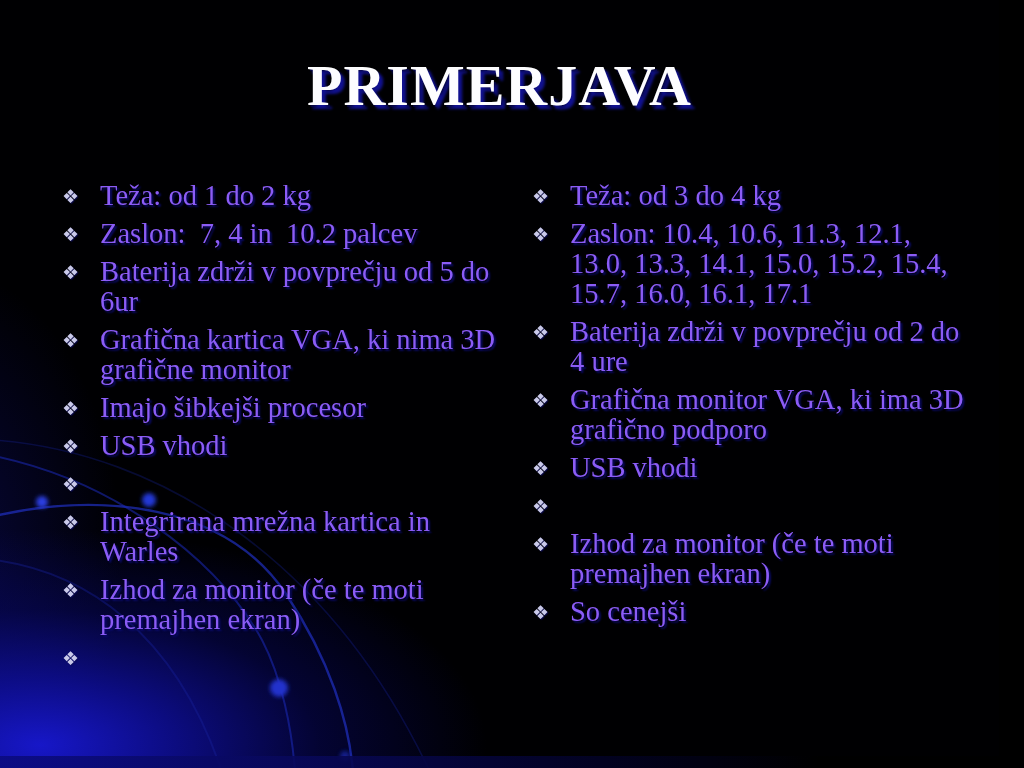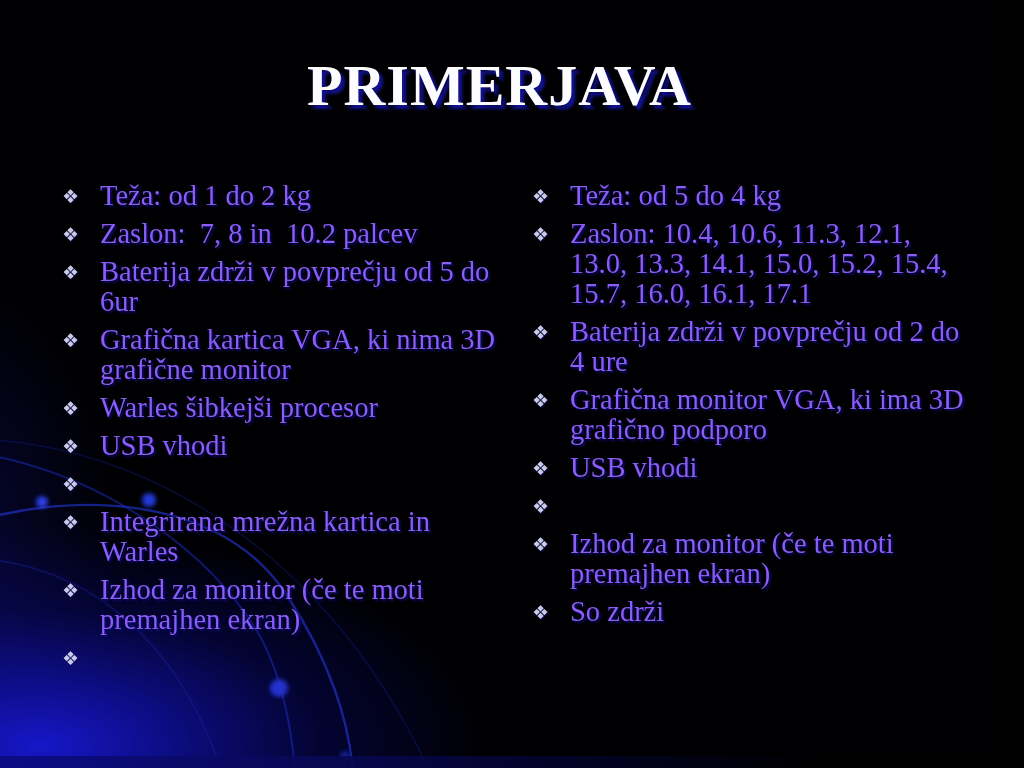--- a/index.html
+++ b/index.html
@@ -77,33 +77,33 @@
 
   <h1 id="title">PRIMERJAVA</h1>
 
   <div id="col-left" class="col">
     <div class="item">
       <span class="bullet">❖</span>
       <span class="txt">Teža: od 1 do 2 kg</span>
     </div>
     <div class="item">
       <span class="bullet">❖</span>
-      <span class="txt">Zaslon:  7, 8 in  10.2 palcev</span>
+      <span class="txt">Zaslon:  7, 4 in  10.2 palcev</span>
     </div>
     <div class="item">
       <span class="bullet">❖</span>
       <span class="txt">Baterija zdrži v povprečju od 5 do 6ur</span>
     </div>
     <div class="item">
       <span class="bullet">❖</span>
       <span class="txt">Grafična kartica VGA, ki nima 3D grafične monitor</span>
     </div>
     <div class="item">
       <span class="bullet">❖</span>
-      <span class="txt">Warles šibkejši procesor</span>
+      <span class="txt">Imajo šibkejši procesor</span>
     </div>
     <div class="item">
       <span class="bullet">❖</span>
       <span class="txt">USB vhodi</span>
     </div>
     <div class="item">
       <span class="bullet">❖</span>
     </div>
     <div class="item">
       <span class="bullet">❖</span>
@@ -114,21 +114,21 @@
       <span class="txt">Izhod za monitor (če te moti premajhen ekran)</span>
     </div>
     <div class="item">
       <span class="bullet">❖</span>
     </div>
   </div>
 
   <div id="col-right" class="col">
     <div class="item">
       <span class="bullet">❖</span>
-      <span class="txt">Teža: od 5 do 4 kg</span>
+      <span class="txt">Teža: od 3 do 4 kg</span>
     </div>
     <div class="item">
       <span class="bullet">❖</span>
       <span class="txt">Zaslon: 10.4, 10.6, 11.3, 12.1, 13.0, 13.3, 14.1, 15.0, 15.2, 15.4, 15.7, 16.0, 16.1, 17.1</span>
     </div>
     <div class="item">
       <span class="bullet">❖</span>
       <span class="txt">Baterija zdrži v povprečju od 2 do 4 ure</span>
     </div>
     <div class="item">
@@ -141,17 +141,17 @@
     </div>
     <div class="item">
       <span class="bullet">❖</span>
     </div>
     <div class="item">
       <span class="bullet">❖</span>
       <span class="txt">Izhod za monitor (če te moti premajhen ekran)</span>
     </div>
     <div class="item">
       <span class="bullet">❖</span>
-      <span class="txt">So zdrži</span>
+      <span class="txt">So cenejši</span>
     </div>
   </div>
 
 </div>
 
 </body></html>

